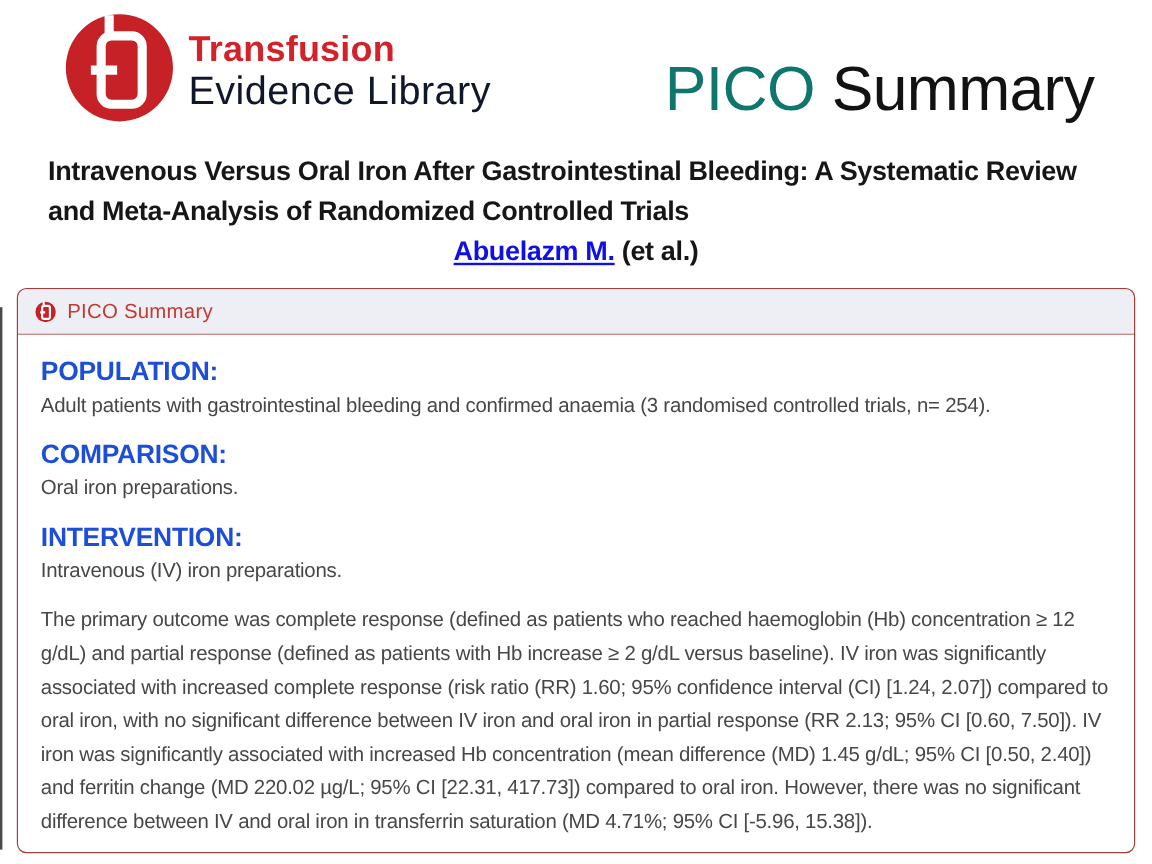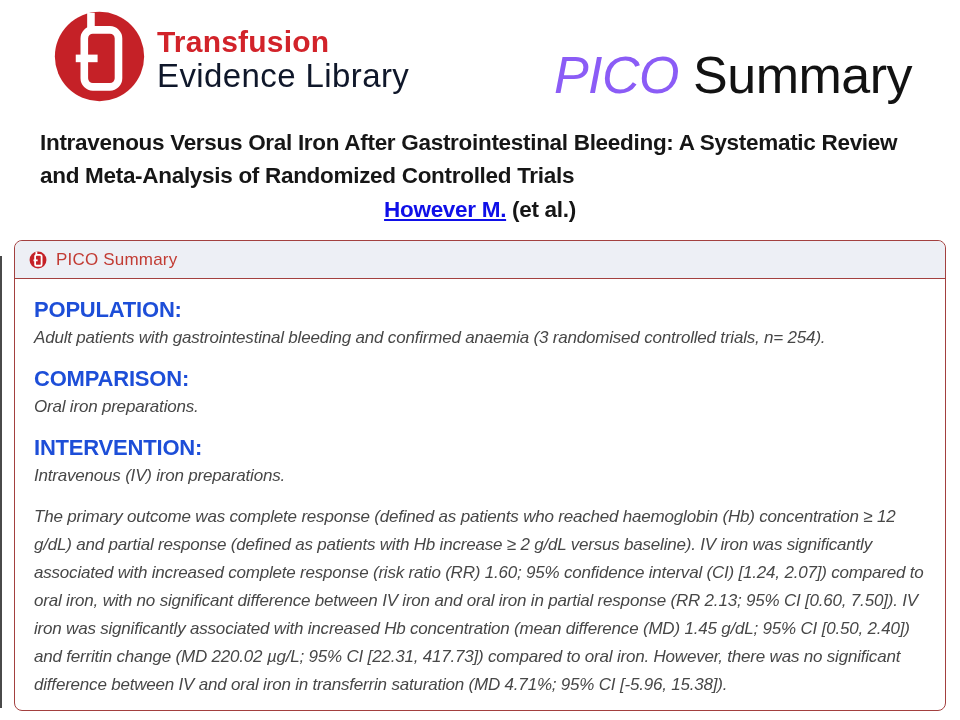--- a/index.html
+++ b/index.html
@@ -16,21 +16,21 @@
   }
   .logo{display:flex;align-items:center;gap:10px;cursor:pointer;}
   .logo-mark{width:95px;height:95px;flex:0 0 auto;}
   .logo-text{display:flex;flex-direction:column;justify-content:center;margin-top:6px;}
   .logo-line1{color:#d2232a;font-weight:bold;font-size:30px;letter-spacing:.2px;line-height:32px;}
   .logo-line2{color:#0f172a;font-size:33px;letter-spacing:.4px;line-height:36px;}
   .page-heading{
     font-size:52px;line-height:58px;margin-top:22px;margin-right:4px;
     letter-spacing:-.5px;color:#121212;white-space:nowrap;
   }
-  .page-heading .hl{color:#8b5cf6;font-style:italic;}
+  .page-heading .hl{color:#0f766e;}
   
   .article-title{
     margin:22px auto 0 auto;max-width:880px;text-align:left;
     font-weight:bold;font-size:22.5px;line-height:33px;color:#161616;
     letter-spacing:-.3px;
   }
   .author-line{
     text-align:center;font-weight:bold;font-size:22.5px;line-height:35px;
     color:#161616;letter-spacing:-.3px;
   }
@@ -49,21 +49,21 @@
   .pico-icon{width:18px;height:18px;flex:0 0 auto;}
   .pico-panel-title{color:#c23b33;font-size:17px;letter-spacing:.2px;}
   .pico-panel-body{padding:17px 20px 18px 19px;}
   .pico-section{margin-bottom:13px;}
   .pico-section:last-child{margin-bottom:0;}
   .pico-label{
     font-weight:bold;font-size:22px;line-height:28px;color:#1d4ed8;
     letter-spacing:-.2px;
   }
   .pico-text{
-    font-size:17px;line-height:28px;color:#474747;letter-spacing:-.2px;font-style:italic;
+    font-size:17px;line-height:28px;color:#474747;letter-spacing:-.2px;
   }
   
   .edge-line{
     position:absolute;left:0;top:256px;width:2px;height:452px;
     background:#4a4a4a;
   }
 </style>
 </head>
 <body>
 
@@ -79,21 +79,21 @@
     </span>
     <span class="logo-text">
       <span class="logo-line1">Transfusion</span>
       <span class="logo-line2">Evidence Library</span>
     </span>
   </div>
   <div class="page-heading"><span class="hl">PICO</span><span> Summary</span></div>
 </div>
 
 <div class="article-title">Intravenous Versus Oral Iron After Gastrointestinal Bleeding: A Systematic Review and Meta-Analysis of Randomized Controlled Trials</div>
-<div class="author-line"><a class="author-link">However M.</a><span> (et al.)</span></div>
+<div class="author-line"><a class="author-link">Abuelazm M.</a><span> (et al.)</span></div>
 
 <div class="pico-panel">
   <div class="pico-panel-header">
     <span class="pico-icon">
       <svg viewBox="0 0 100 100" width="18" height="18" aria-hidden="true">
         <circle cx="50" cy="50" r="47" fill="#c52127"></circle>
         <rect x="34" y="22" width="36" height="60" rx="9" fill="none" stroke="#ffffff" stroke-width="10"></rect>
         <line x1="41" y1="4" x2="41" y2="23" stroke="#ffffff" stroke-width="10"></line>
         <line x1="25" y1="52" x2="48" y2="52" stroke="#ffffff" stroke-width="10"></line>
       </svg>

